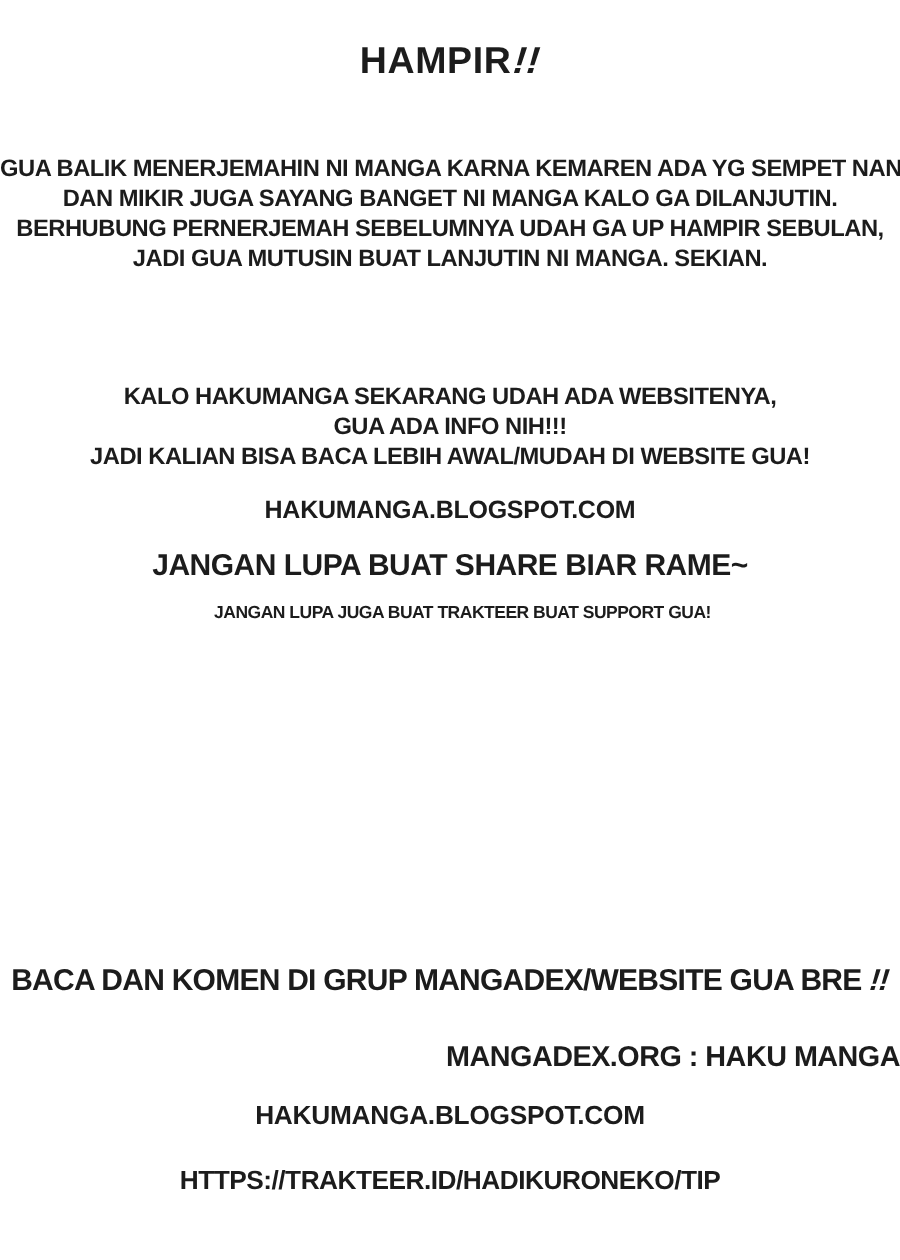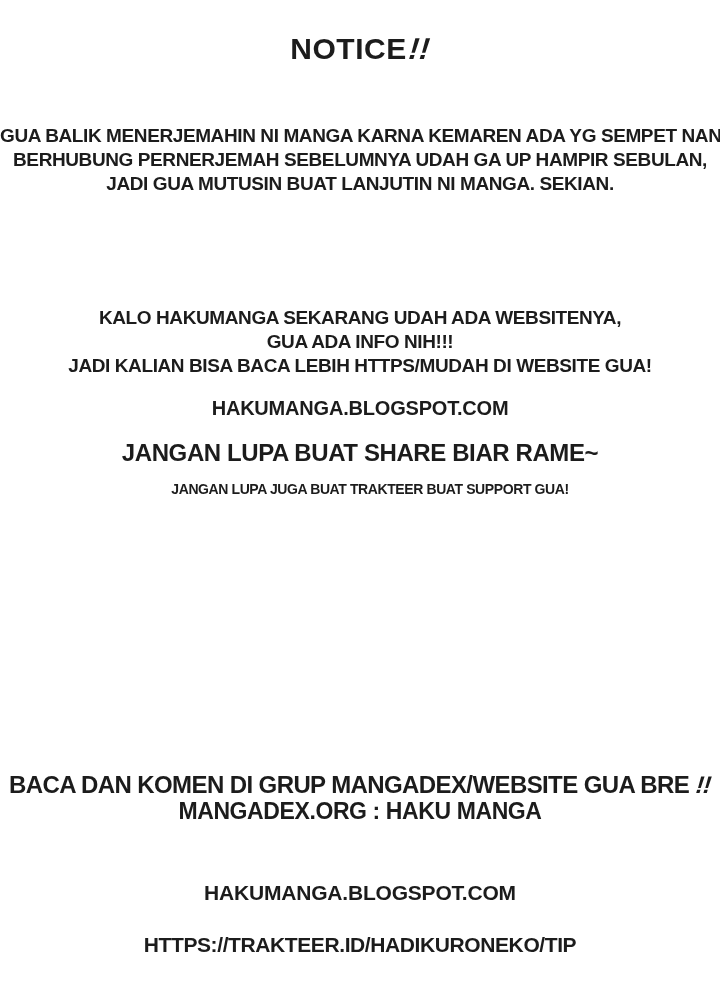--- a/index.html
+++ b/index.html
@@ -47,41 +47,42 @@
   .url1      { top: 395px; font-size: 20px; line-height: 26px; letter-spacing: -0.2px; }
   .share     { top: 440px; font-size: 24px; line-height: 26px; letter-spacing: -0.4px; }
   .support   { top: 476px; font-size: 14px; line-height: 26px; letter-spacing: -0.4px; margin-left: 10px; }
   .footer-heading {
     top: 769px;
     font-size: 24px;
     line-height: 32px;
     letter-spacing: -0.6px;
   }
   .footer-heading .bang { margin-left: 7px; }
-  .mangadex  { top: 796px; font-size: 23px; line-height: 30px; letter-spacing: -0.4px; }
+  .mangadex  { top: 830px; font-size: 23px; line-height: 30px; letter-spacing: -0.4px; text-align: right; }
   .url2      { top: 879px; font-size: 21px; line-height: 28px; letter-spacing: -0.2px; }
   .trakteer  { top: 931px; font-size: 21px; line-height: 28px; letter-spacing: -0.4px; }
 </style>
 </head>
 <body>
 
 <div class="page">
 
-  <h1 class="tblock title" style="margin:0;"><span>NOTICE</span><span class="bang">!!</span></h1>
+  <h1 class="tblock title" style="margin:0;"><span>HAMPIR</span><span class="bang">!!</span></h1>
 
   <div class="tblock para intro">
     <div class="line">GUA BALIK MENERJEMAHIN NI MANGA KARNA KEMAREN ADA YG SEMPET NANYA.</div>
+    <div class="line">DAN MIKIR JUGA SAYANG BANGET NI MANGA KALO GA DILANJUTIN.</div>
     <div class="line">BERHUBUNG PERNERJEMAH SEBELUMNYA UDAH GA UP HAMPIR SEBULAN,</div>
     <div class="line">JADI GUA MUTUSIN BUAT LANJUTIN NI MANGA. SEKIAN.</div>
   </div>
 
   <div class="tblock para info">
     <div class="line">KALO HAKUMANGA SEKARANG UDAH ADA WEBSITENYA,</div>
     <div class="line">GUA ADA INFO NIH!!!</div>
-    <div class="line">JADI KALIAN BISA BACA LEBIH HTTPS/MUDAH DI WEBSITE GUA!</div>
+    <div class="line">JADI KALIAN BISA BACA LEBIH AWAL/MUDAH DI WEBSITE GUA!</div>
   </div>
 
   <div class="tblock url1">HAKUMANGA.BLOGSPOT.COM</div>
 
   <div class="tblock share">JANGAN LUPA BUAT SHARE BIAR RAME~</div>
 
   <div class="tblock support">JANGAN LUPA JUGA BUAT TRAKTEER BUAT SUPPORT GUA!</div>
 
   <div class="tblock footer-heading"><span>BACA DAN KOMEN DI GRUP MANGADEX/WEBSITE GUA BRE</span><span class="bang">!!</span></div>
 

